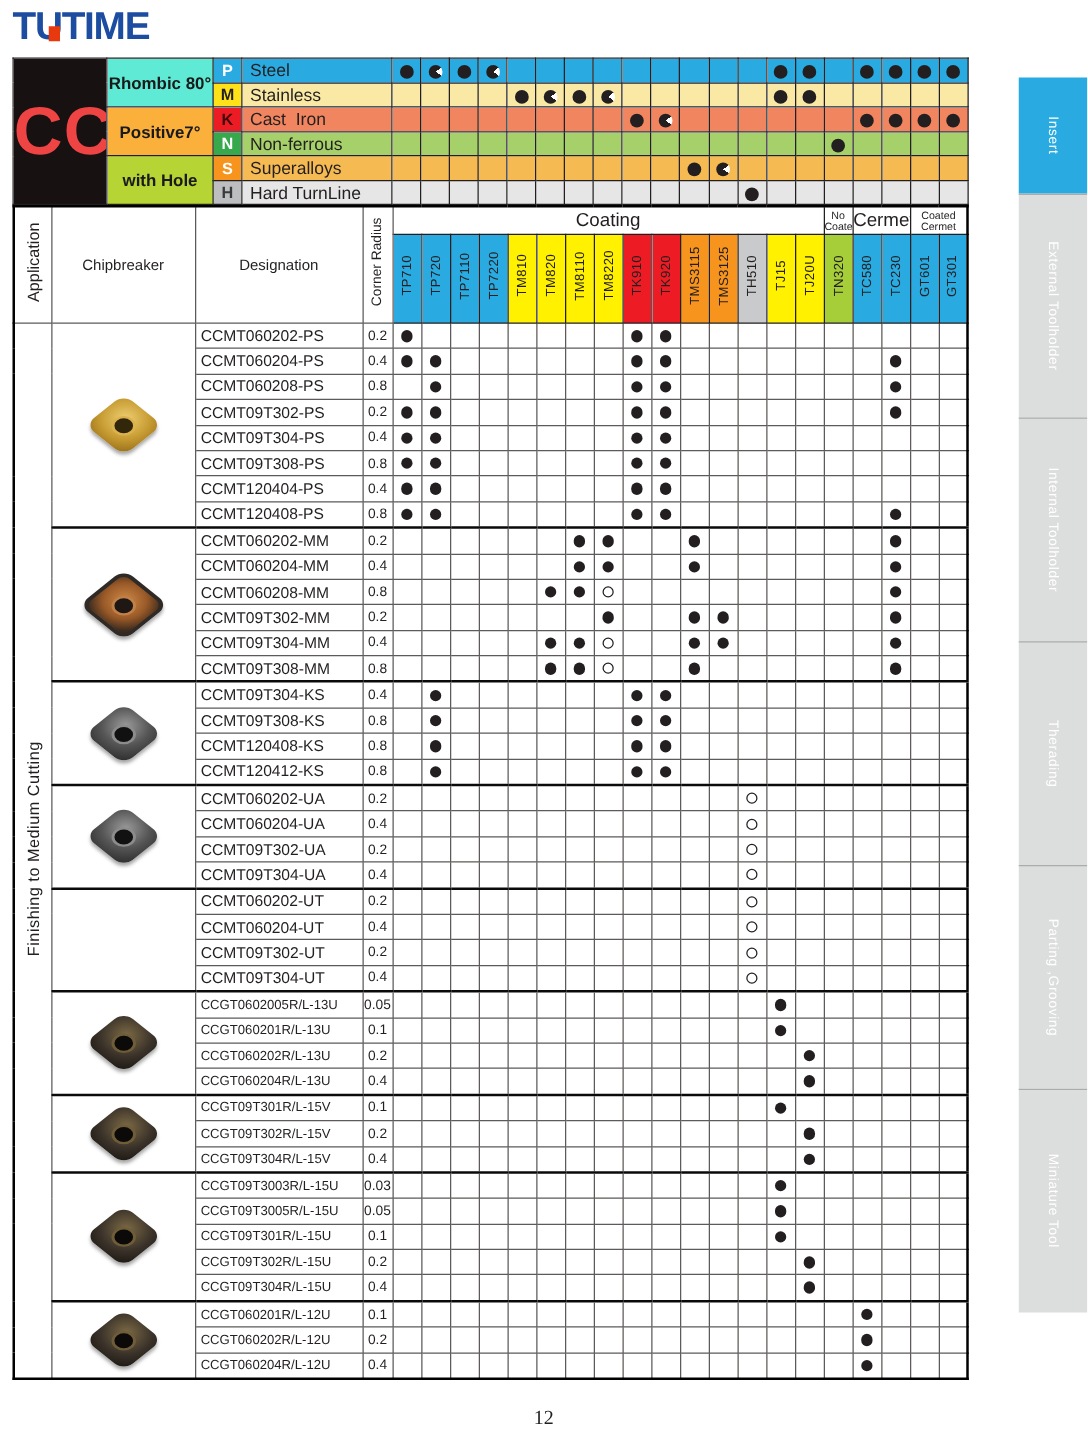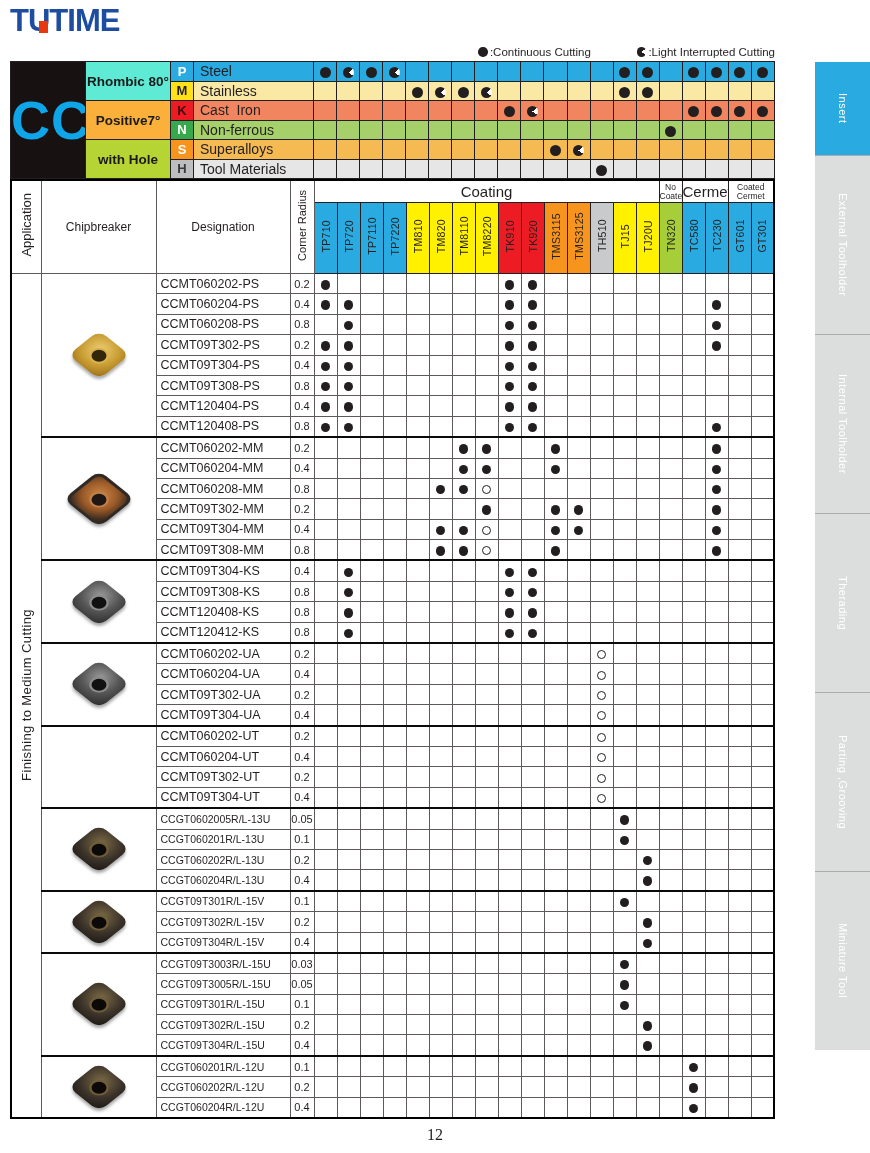--- a/index.html
+++ b/index.html
@@ -21,21 +21,21 @@
 
   
   .dot{display:inline-block;width:9.5px;height:9.5px;border-radius:50%;background:#231f20;vertical-align:middle;}
   .dot.half{background:conic-gradient(from 52deg,#fff 0 72deg,#231f20 72deg 360deg);}
   .ring{display:inline-block;width:9px;height:9px;border-radius:50%;border:1.6px solid #231f20;background:#fff;box-sizing:border-box;vertical-align:middle;}
 
   
   table{border-collapse:collapse;table-layout:fixed;}
   .banner{width:765px;margin-left:10px;}
   .banner td{border:1.6px solid #231f20;height:18.5px;padding:0;text-align:center;font-size:14px;overflow:hidden;}
-  .banner .cc{background:#181112;color:#0ea5e9;font-size:54px;font-weight:bold;letter-spacing:1px;font-family:"Liberation Sans",sans-serif;margin-left:12px;}
+  .banner .cc{background:#181112;color:#ef4444;font-size:54px;font-weight:bold;letter-spacing:1px;font-family:"Liberation Sans",sans-serif;margin-left:12px;}
   .banner .feature{font-size:13.5px;font-weight:bold;color:#1a1a1a;}
   .banner .mletter{font-size:13px;font-weight:bold;}
   .banner .mname{text-align:left;padding-left:6px;font-size:14px;white-space:pre;}
   .banner .mdot .dot{width:11px;height:11px;}
 
   
   .mtable{width:765px;margin-left:10px;border:2px solid #000;}
   .mtable th,.mtable td{border:1px solid #5e5a59;padding:0;overflow:hidden;}
   .mtable thead th{background:#fff;font-weight:normal;}
   .mtable .ghead{height:21px;font-size:15px;border:1.2px solid #231f20;}
@@ -82,30 +82,20 @@
 </style>
 </head>
 <body>
 
 <div class="page">
 
   <div class="tophdr">
     <div class="logo"><span>T</span><span class="lg-u"><span>U</span><span class="lg-red"></span></span><span>TIME</span></div>
   </div>
 
-  <div class="toplegend">
-    <div class="li">
-      <span class="dot"></span>
-      <span>:Continuous Cutting</span>
-    </div>
-    <div class="li">
-      <span class="dot half"></span>
-      <span>:Light Interrupted Cutting</span>
-    </div>
-  </div>
 
   <table class="banner">
     <colgroup>
         <col style="width:75px">
         <col style="width:85px">
         <col style="width:23px">
         <col style="width:120px">
       </colgroup>
     <tbody id="materials-body">
         <tr>
@@ -227,21 +217,21 @@
           <td class="mdot" style="background: rgb(246, 186, 83);"></td>
           <td class="mdot" style="background: rgb(246, 186, 83);"></td>
           <td class="mdot" style="background: rgb(246, 186, 83);"></td>
           <td class="mdot" style="background: rgb(246, 186, 83);"></td>
           <td class="mdot" style="background: rgb(246, 186, 83);"></td>
           <td class="mdot" style="background: rgb(246, 186, 83);"></td>
           <td class="mdot" style="background: rgb(246, 186, 83);"></td>
         </tr>
         <tr>
           <td class="mletter" style="background: rgb(188, 190, 192); color: rgb(58, 58, 58);">H</td>
-          <td class="mname" style="background: rgb(230, 230, 231);">Tool Materials</td>
+          <td class="mname" style="background: rgb(230, 230, 231);">Hard TurnLine</td>
           <td class="mdot" style="background: rgb(230, 230, 231);"></td>
           <td class="mdot" style="background: rgb(230, 230, 231);"></td>
           <td class="mdot" style="background: rgb(230, 230, 231);"></td>
           <td class="mdot" style="background: rgb(230, 230, 231);"></td>
           <td class="mdot" style="background: rgb(230, 230, 231);"></td>
           <td class="mdot" style="background: rgb(230, 230, 231);"></td>
           <td class="mdot" style="background: rgb(230, 230, 231);"></td>
           <td class="mdot" style="background: rgb(230, 230, 231);"></td>
           <td class="mdot" style="background: rgb(230, 230, 231);"></td>
           <td class="mdot" style="background: rgb(230, 230, 231);"></td>

